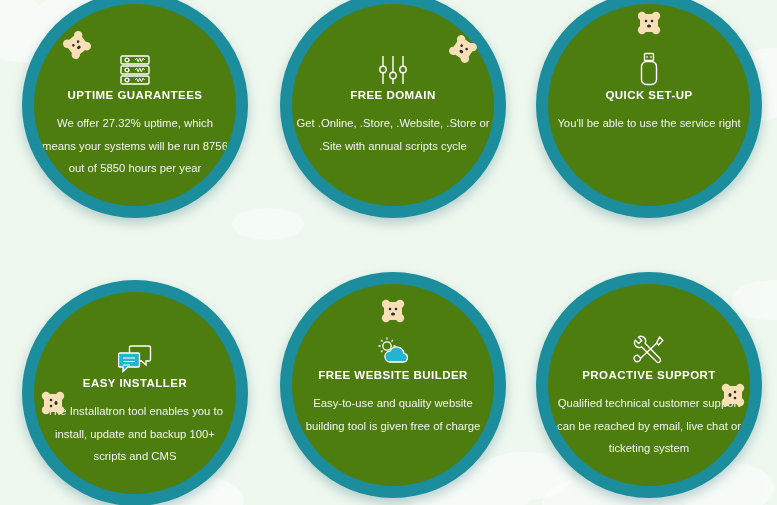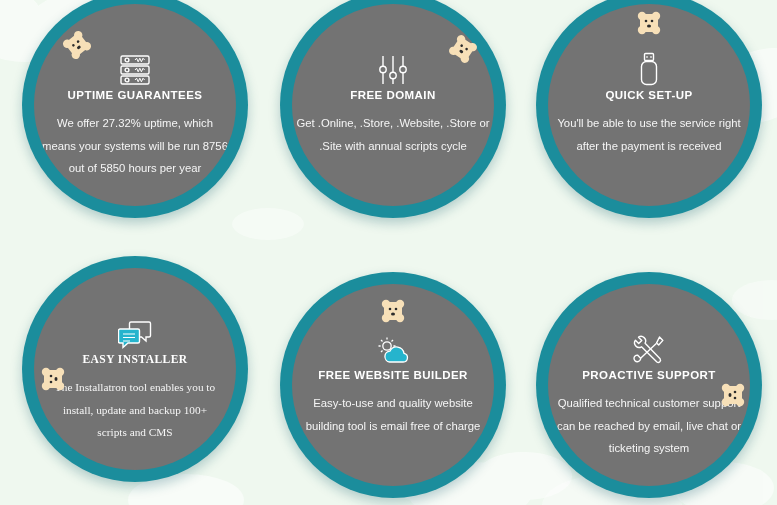--- a/index.html
+++ b/index.html
@@ -43,21 +43,21 @@
     justify-content: center;
   }
 
   .card-inner {
     position: absolute;
     left: 12px;
     top: 12px;
     right: 12px;
     bottom: 12px;
     border-radius: 50%;
-    background: #737373;
+    background: #4d7c0f;
     display: flex;
     flex-direction: column;
     align-items: center;
     justify-content: flex-start;
     padding-top: 44px;
     overflow: hidden;
   }
 
   .card-icon {
     width: 42px;
@@ -92,21 +92,21 @@
   .bear {
     position: absolute;
     z-index: 6;
     pointer-events: none;
   }
 
   
   #card-uptime         { left:  22px; top:  -8px; }
   #card-domain         { left: 280px; top:  -8px; }
   #card-setup          { left: 536px; top:  -8px; }
-  #card-installer      { left:  22px; top: 256px; font-family: Liberation Serif, serif; }
+  #card-installer      { left:  22px; top: 280px; }
   #card-builder        { left: 280px; top: 272px; }
   #card-support        { left: 536px; top: 272px; }
 </style>
 </head>
 <body>
 
 <svg id="cloud-layer" width="777" height="505" viewBox="0 0 777 505">
   <rect x="0" y="0" width="777" height="505" fill="#eff8ef"></rect>
   <g fill="#ffffff" opacity="0.55">
     <ellipse cx="26" cy="36" rx="52" ry="26"></ellipse>
@@ -207,21 +207,20 @@
         <svg width="22" height="34" viewBox="0 0 22 34" fill="none" stroke="#ffffff" stroke-width="1.4">
           <rect x="6.5" y="1.5" width="9" height="7" rx="1"></rect>
           <line x1="9" y1="4" x2="9" y2="6" stroke-width="1.1"></line>
           <line x1="13" y1="4" x2="13" y2="6" stroke-width="1.1"></line>
           <rect x="3.5" y="9.5" width="15" height="23" rx="5"></rect>
         </svg>
       </div>
       <div class="card-title">QUICK SET-UP</div>
       <div class="card-desc">
         <div>You'll be able to use the service right</div>
-        <div>after the payment is received</div>
       </div>
     </div>
     <svg class="bear" style="left:98px; top:16px;" width="30" height="30" viewBox="0 0 30 30">
       <g>
         <circle cx="8" cy="8" r="4.2" fill="#f7e0b8"></circle>
         <circle cx="22" cy="8" r="4.2" fill="#f7e0b8"></circle>
         <circle cx="8" cy="22" r="4.2" fill="#f7e0b8"></circle>
         <circle cx="22" cy="22" r="4.2" fill="#f7e0b8"></circle>
         <rect x="6" y="6" width="18" height="18" rx="4" fill="#f7e0b8"></rect>
         <circle cx="12" cy="13" r="1.3" fill="#2c2c2c"></circle>
@@ -275,21 +274,21 @@
           <line x1="6" y1="4" x2="7.5" y2="5.5"></line>
           <line x1="16.5" y1="14.5" x2="18" y2="16"></line>
           <line x1="18" y1="4" x2="16.5" y2="5.5"></line>
           <line x1="7.5" y1="14.5" x2="6" y2="16"></line>
           <path d="M14.5 26 a5.5 5.5 0 0 1 0.4 -10.9 a7.5 7.5 0 0 1 14.1 2.2 a4.4 4.4 0 0 1 -0.8 8.7 z" fill="#25b4cd"></path>
         </svg>
       </div>
       <div class="card-title">FREE WEBSITE BUILDER</div>
       <div class="card-desc">
         <div>Easy-to-use and quality website</div>
-        <div>building tool is email free of charge</div>
+        <div>building tool is given free of charge</div>
       </div>
     </div>
     <svg class="bear" style="left:98px; top:24px;" width="30" height="30" viewBox="0 0 30 30">
       <g>
         <circle cx="8" cy="8" r="4.2" fill="#f7e0b8"></circle>
         <circle cx="22" cy="8" r="4.2" fill="#f7e0b8"></circle>
         <circle cx="8" cy="22" r="4.2" fill="#f7e0b8"></circle>
         <circle cx="22" cy="22" r="4.2" fill="#f7e0b8"></circle>
         <rect x="6" y="6" width="18" height="18" rx="4" fill="#f7e0b8"></rect>
         <circle cx="12" cy="13" r="1.3" fill="#2c2c2c"></circle>

